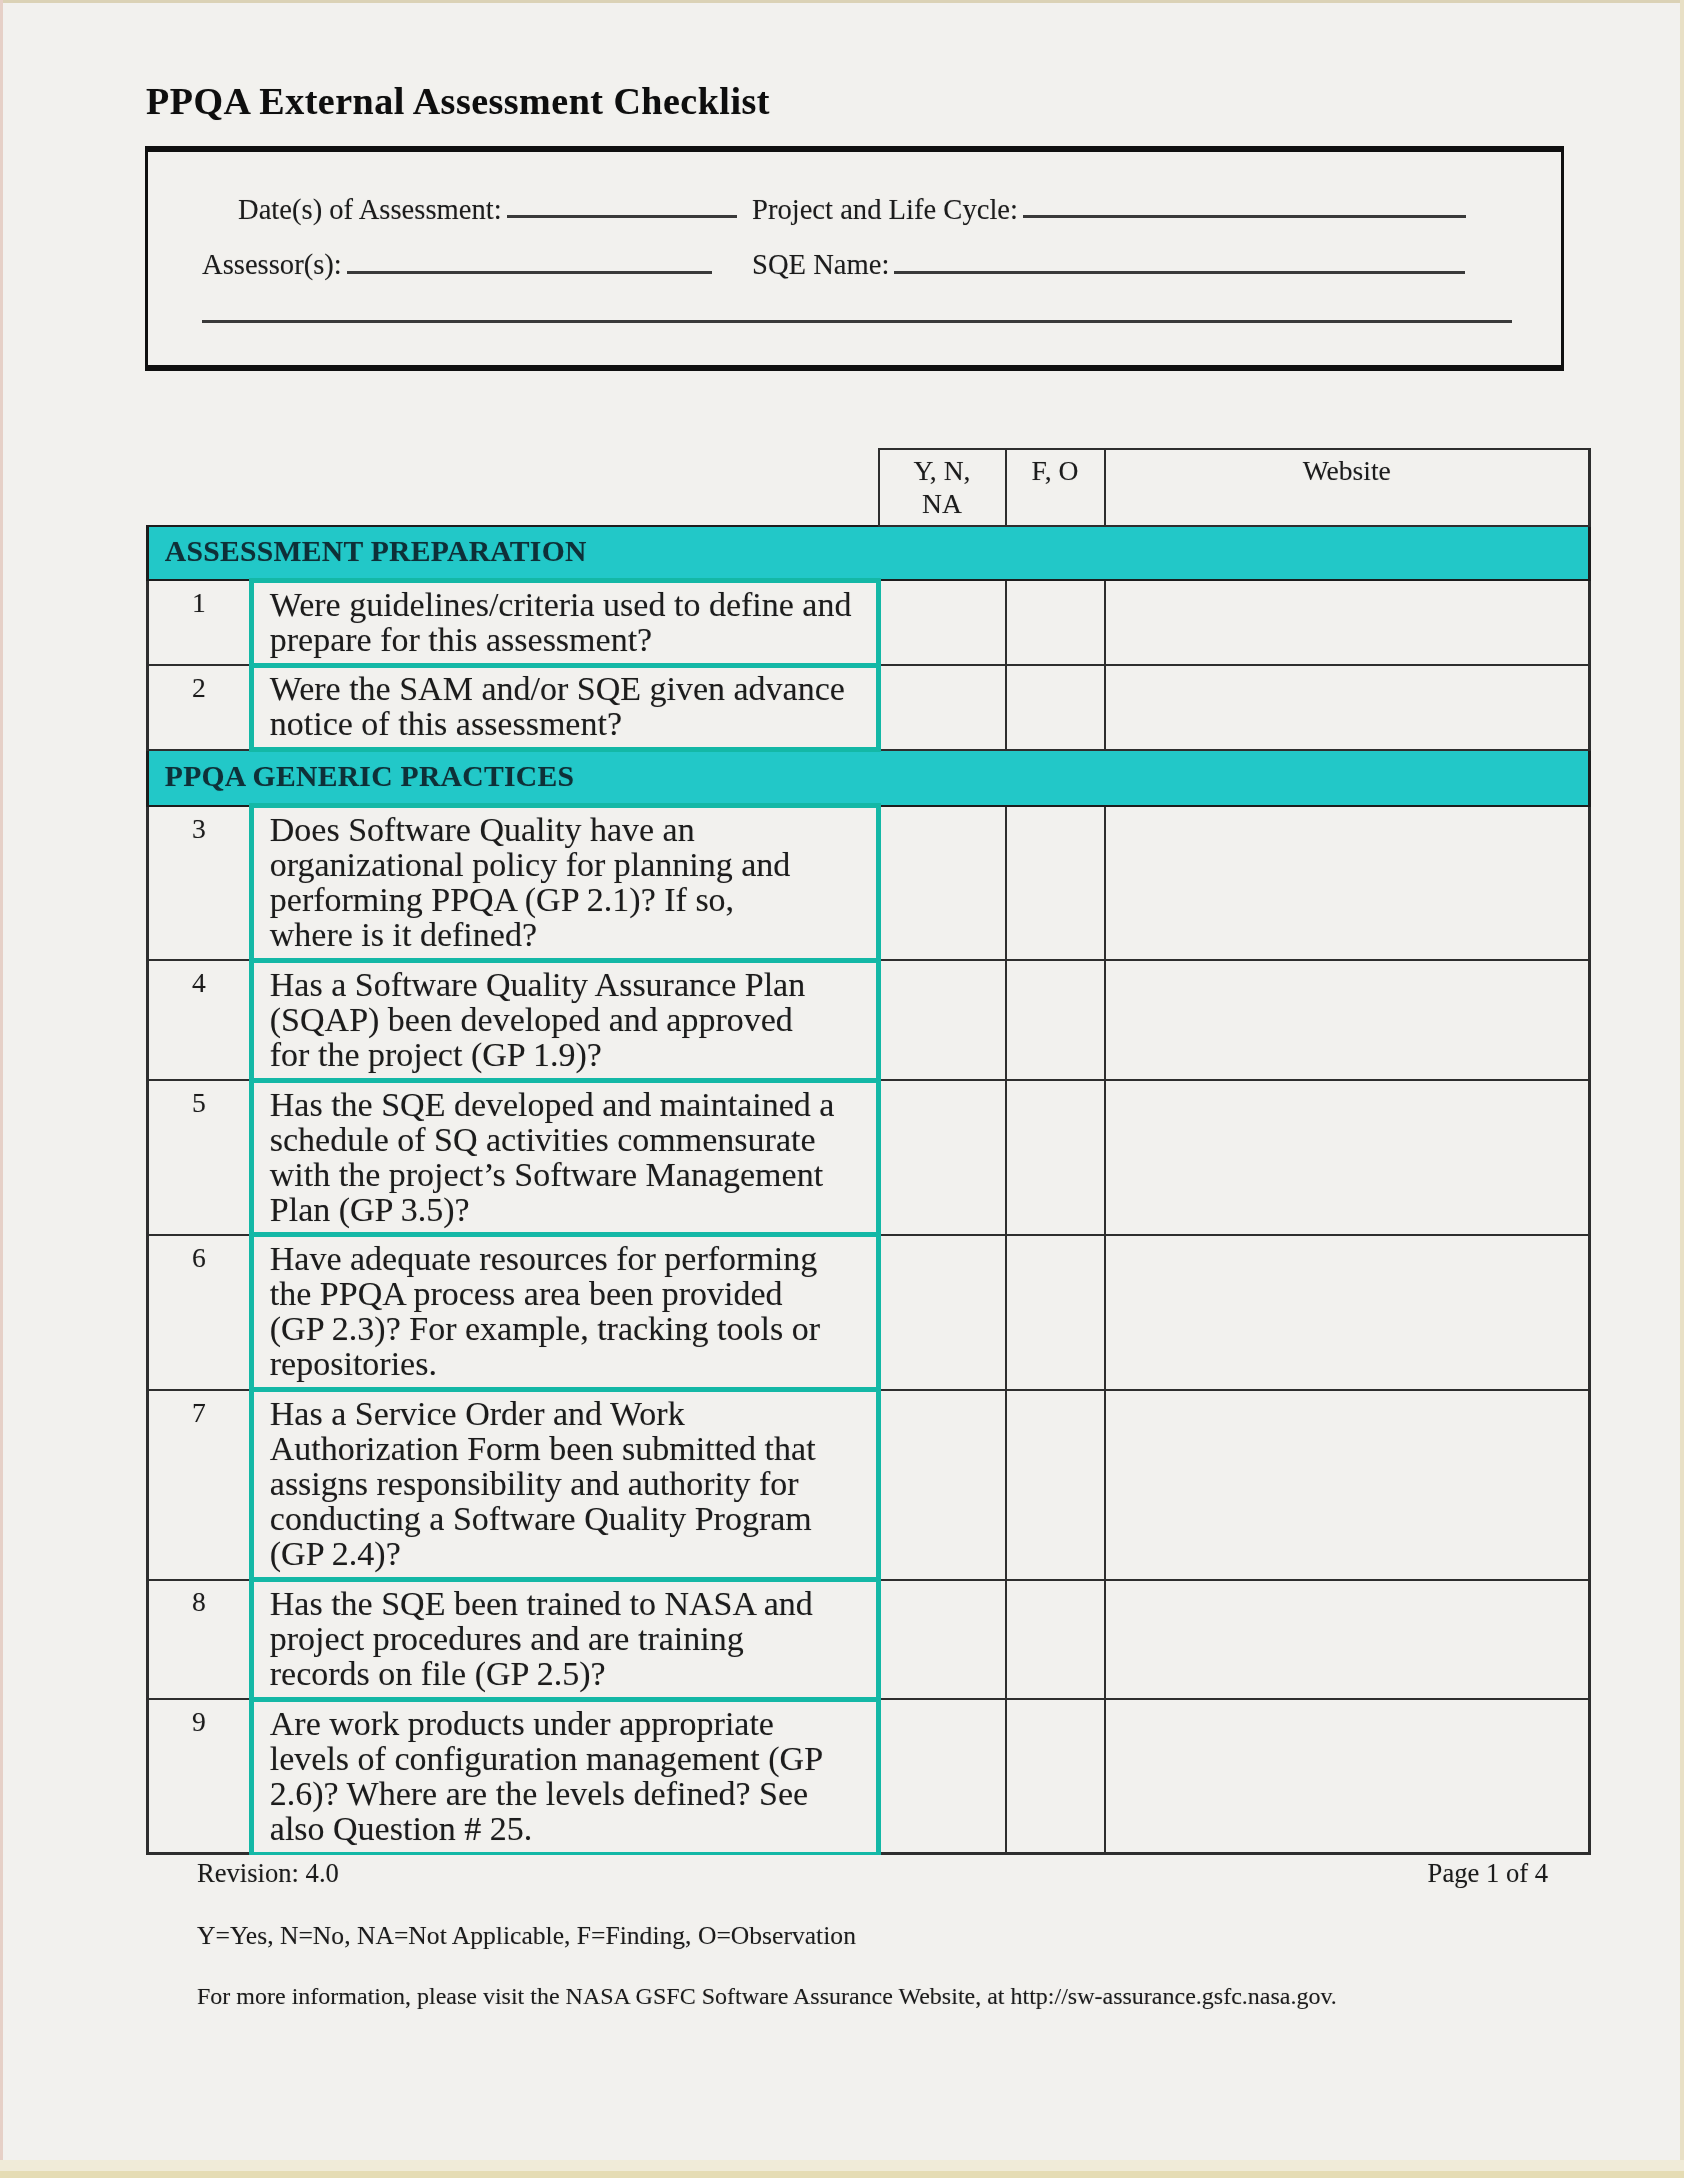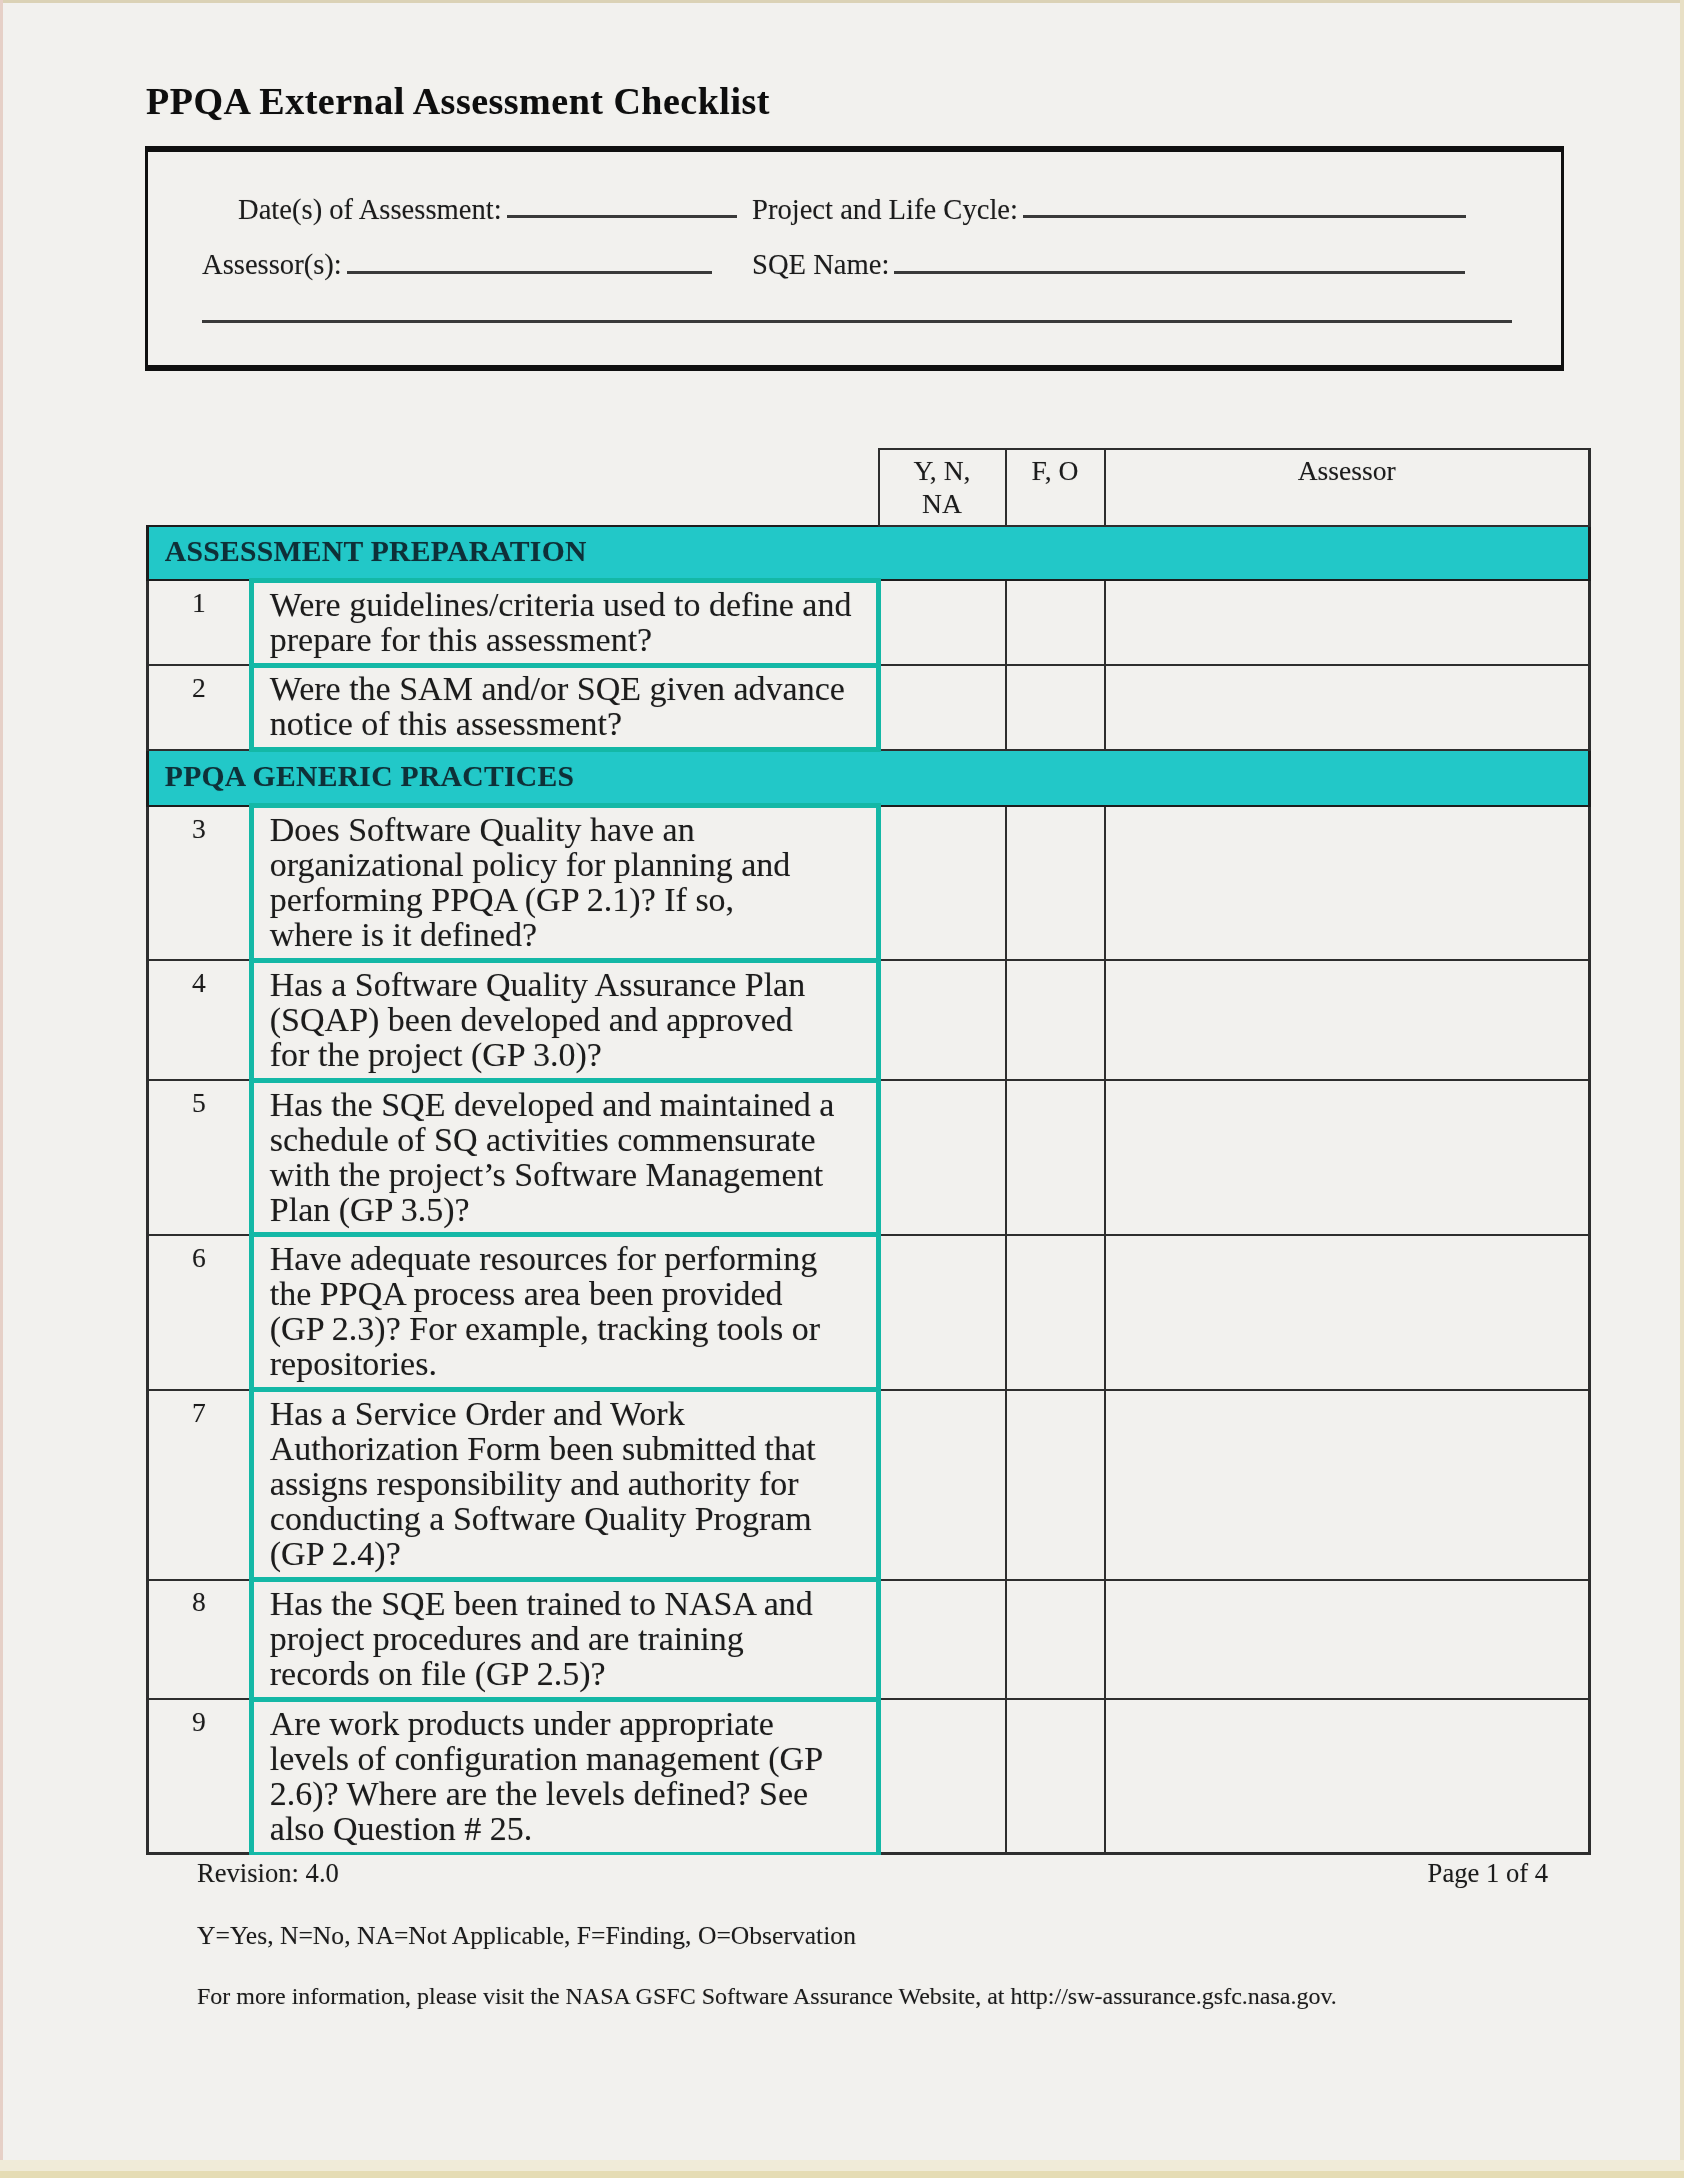--- a/index.html
+++ b/index.html
@@ -125,21 +125,21 @@
         <col style="width:127px">
         <col style="width:99px">
         <col style="width:485px">
     </colgroup>
     <thead>
       <tr>
         <td class="hdr-spacer" colspan="2"></td>
         <td class="hdr-cell">Y, N,
 NA</td>
         <td class="hdr-cell">F, O</td>
-        <td class="hdr-cell">Assessor</td>
+        <td class="hdr-cell">Website</td>
       </tr>
     </thead>
     <tbody>
         <tr>
           <td colspan="5" class="band-cell" style="background: rgb(34, 200, 200);">ASSESSMENT PREPARATION</td>
         </tr>
         <tr class="body-row">
           <td class="cell-num">1</td>
           <td class="cell-q">Were guidelines/criteria used to define and
 prepare for this assessment?</td>
@@ -165,21 +165,21 @@
 performing PPQA (GP 2.1)?  If so,
 where is it defined?</td>
           <td class="cell-blank"></td>
           <td class="cell-blank"></td>
           <td class="cell-blank"></td>
         </tr>
         <tr class="body-row">
           <td class="cell-num">4</td>
           <td class="cell-q">Has a Software Quality Assurance Plan
 (SQAP) been developed and approved
-for the project (GP 3.0)?</td>
+for the project (GP 1.9)?</td>
           <td class="cell-blank"></td>
           <td class="cell-blank"></td>
           <td class="cell-blank"></td>
         </tr>
         <tr class="body-row">
           <td class="cell-num">5</td>
           <td class="cell-q">Has the SQE developed and maintained a
 schedule of SQ activities commensurate
 with the project’s Software Management
 Plan (GP 3.5)?</td>

